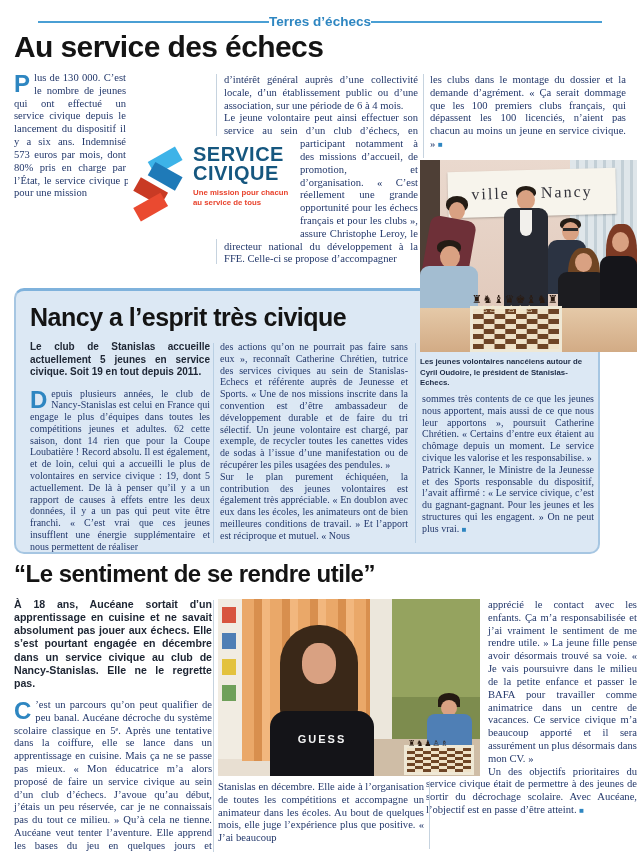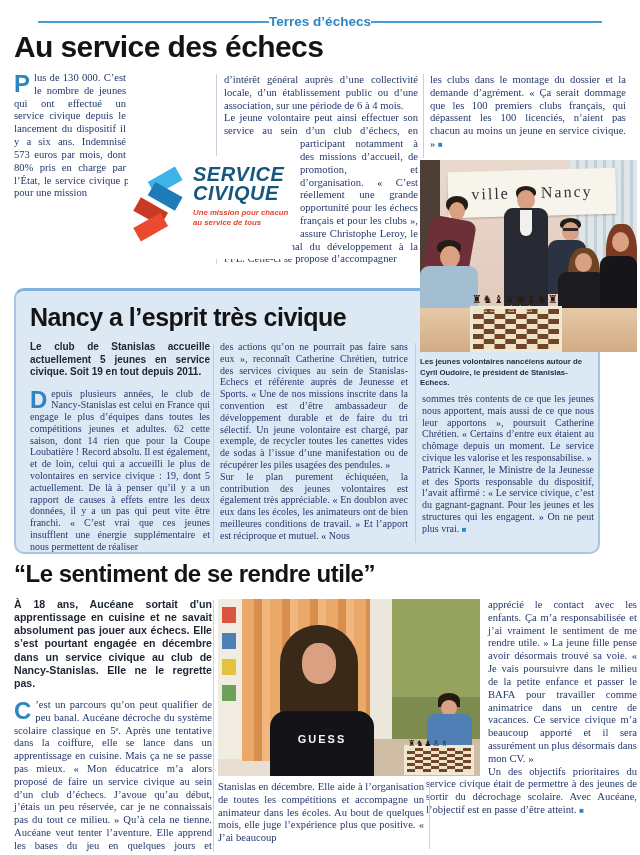--- a/index.html
+++ b/index.html
@@ -21,22 +21,22 @@
            font-size:24px;line-height:0.82;padding:2px 4px 0 0;}
   .endmark{color:#2e86c1;font-size:8px;}
   .vsep{position:absolute;width:1px;background:#c6d3df;}
   
   .art1-col1{position:absolute;left:14px;top:72px;width:198px;}
   .art1-col2{position:absolute;left:224px;top:74px;width:194px;}
   .art1-col3{position:absolute;left:430px;top:74px;width:196px;}
   .spacer-logo-right{float:right;width:86px;height:100px;}
   .spacer-logo-left{float:left;width:76px;height:98px;}
   
-  .logo{position:absolute;left:128px;top:156px;width:164px;height:103px;background:#fff;
-        display:flex;gap:7px;align-items:flex-start;z-index:4;font-style:italic;}
+  .logo{position:absolute;left:128px;top:136px;width:164px;height:103px;background:#fff;
+        display:flex;gap:7px;align-items:flex-start;z-index:4;}
   .logo-text{padding-top:9px;}
   .logo-name{font-size:20px;font-weight:bold;color:#16577f;line-height:0.95;letter-spacing:0.5px;}
   .logo-tagline{margin-top:5px;font-size:7.8px;font-weight:bold;color:#e8432d;line-height:1.3;}
   
   .photo1{position:absolute;left:420px;top:160px;width:217px;height:192px;overflow:hidden;z-index:5;
           background:linear-gradient(#ead9ce,#dfc6b7);}
   .ph1-darkleft{position:absolute;left:0;top:0;width:20px;height:152px;background:#4e3f36;}
   .ph1-window{position:absolute;left:150px;top:0;width:67px;height:152px;
               background:repeating-linear-gradient(90deg,#dfe6ea 0 6px,#c3cfd6 6px 9px);}
   .banner{position:absolute;left:28px;top:10px;width:168px;height:46px;background:#f7f4ec;

